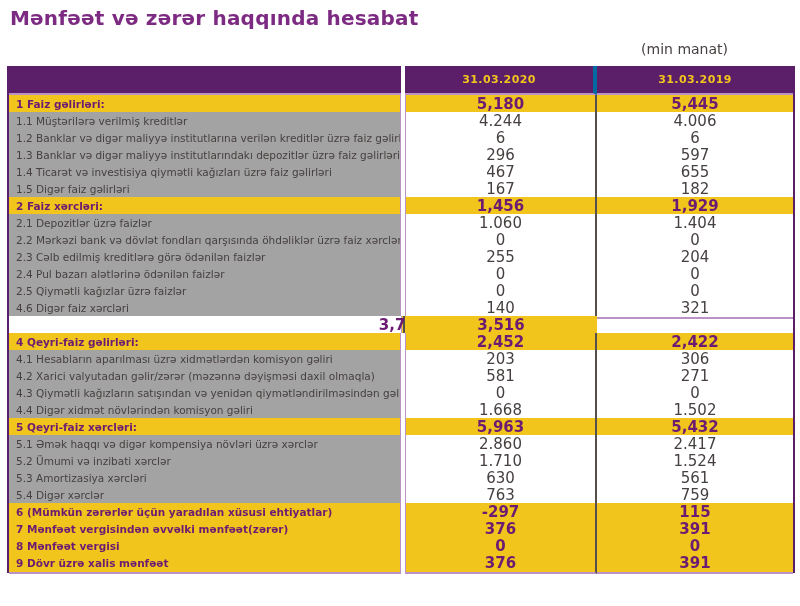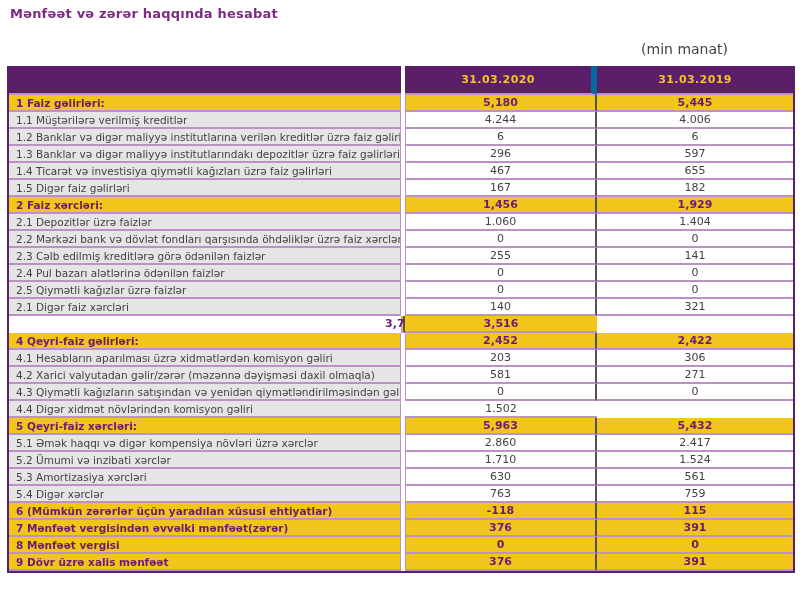--- a/index.html
+++ b/index.html
@@ -4,21 +4,21 @@
 <style>
   html,body{margin:0;padding:0;}
   body{
     width:800px;height:606px;position:relative;background:#ffffff;
     font-family:"DejaVu Sans","Liberation Sans",sans-serif;
     -webkit-font-smoothing:antialiased;
   }
   *{box-sizing:border-box;}
   .title{
     position:absolute;left:10px;top:6px;
-    font-size:13px;font-weight:bold;color:#7d2b82;letter-spacing:.2px;
+    font-size:20px;font-weight:bold;color:#7d2b82;letter-spacing:.2px;
   }
   .unit{
     position:absolute;top:41px;right:72px;
     font-size:14px;color:#474040;
   }
   .pl-table{
     position:absolute;left:7px;top:66px;width:788px;
     border-left:2px solid #5b1f69;
     border-right:2px solid #5b1f69;
     border-bottom:2px solid #5b1f69;
@@ -26,43 +26,43 @@
   .row{
     display:grid;
     grid-template-columns:392px 4px 192px 196px;
     height:17px;
   }
   .row.head{height:29px;}
   .cl{
     display:flex;align-items:center;
     padding-left:7px;padding-right:4px;
     font-size:10.5px;color:#474040;
-    background:#e5e5e5;
+    background:#a3a3a3;
     border-bottom:2px solid #bb92c5;
     border-right:1.5px solid #bb92c5;
     white-space:nowrap;overflow:hidden;
   }
   .gap{background:#ffffff;}
   .cv{
     display:flex;align-items:center;justify-content:center;
-    font-size:11px;color:#474040;background:#ffffff;
+    font-size:15px;color:#474040;background:#ffffff;
     border-bottom:2px solid #bb92c5;
   }
   .v1{
     border-left:1.5px solid #bb92c5;
     border-right:2px solid #55504d;
   }
   .sect .cl,.sect .cv{
     background:#f2c51d;color:#6b1c72;font-weight:bold;
   }
   .head .cl,.head .cv{
     background:#5b1f69;border-bottom:2px solid #bb92c5;
   }
   .head .cl{border-right:none;}
-  .head .v1{border-left:none;border-right:6px solid #0369a1;}
+  .head .v1{border-left:none;border-right:4px solid #0369a1;}
   .head .cv{
     color:#f2c51d;font-weight:bold;font-size:11px;letter-spacing:.4px;
   }
 </style>
 </head>
 <body>
 
 <div>
 
   <div class="title">Mənfəət və zərər haqqında hesabat</div>
@@ -128,36 +128,36 @@
         <div class="row">
           <div class="cl">2.2 Mərkəzi bank və dövlət fondları qarşısında öhdəliklər üzrə faiz xərcləri</div>
           <div class="gap"></div>
           <div class="cv v1">0</div>
           <div class="cv v2">0</div>
         </div>
         <div class="row">
           <div class="cl">2.3 Cəlb edilmiş kreditlərə görə ödənilən faizlər</div>
           <div class="gap"></div>
           <div class="cv v1">255</div>
-          <div class="cv v2">141</div>
+          <div class="cv v2">204</div>
         </div>
         <div class="row">
           <div class="cl">2.4 Pul bazarı alətlərinə ödənilən faizlər</div>
           <div class="gap"></div>
           <div class="cv v1">0</div>
           <div class="cv v2">0</div>
         </div>
         <div class="row">
           <div class="cl">2.5 Qiymətli kağızlar üzrə faizlər</div>
           <div class="gap"></div>
           <div class="cv v1">0</div>
           <div class="cv v2">0</div>
         </div>
         <div class="row">
-          <div class="cl">2.1 Digər faiz xərcləri</div>
+          <div class="cl">4.6 Digər faiz xərcləri</div>
           <div class="gap"></div>
           <div class="cv v1">140</div>
           <div class="cv v2">321</div>
         </div>
         <div class="row sect">
           <div class="gap"></div>
           <div class="cv v1">3,724</div>
           <div class="cv v2">3,516</div>
         </div>
         <div class="row sect">
@@ -180,20 +180,21 @@
         </div>
         <div class="row">
           <div class="cl">4.3 Qiymətli kağızların satışından və yenidən qiymətləndirilməsindən gəlir/zərər</div>
           <div class="gap"></div>
           <div class="cv v1">0</div>
           <div class="cv v2">0</div>
         </div>
         <div class="row">
           <div class="cl">4.4 Digər xidmət növlərindən komisyon gəliri</div>
           <div class="gap"></div>
+          <div class="cv v1">1.668</div>
           <div class="cv v2">1.502</div>
         </div>
         <div class="row sect">
           <div class="cl">5 Qeyri-faiz xərcləri:</div>
           <div class="gap"></div>
           <div class="cv v1">5,963</div>
           <div class="cv v2">5,432</div>
         </div>
         <div class="row">
           <div class="cl">5.1 Əmək haqqı və digər kompensiya növləri üzrə xərclər</div>
@@ -215,21 +216,21 @@
         </div>
         <div class="row">
           <div class="cl">5.4 Digər xərclər</div>
           <div class="gap"></div>
           <div class="cv v1">763</div>
           <div class="cv v2">759</div>
         </div>
         <div class="row sect">
           <div class="cl">6 (Mümkün zərərlər üçün yaradılan xüsusi ehtiyatlar)</div>
           <div class="gap"></div>
-          <div class="cv v1">-118</div>
+          <div class="cv v1">-297</div>
           <div class="cv v2">115</div>
         </div>
         <div class="row sect">
           <div class="cl">7 Mənfəət vergisindən əvvəlki mənfəət(zərər)</div>
           <div class="gap"></div>
           <div class="cv v1">376</div>
           <div class="cv v2">391</div>
         </div>
         <div class="row sect">
           <div class="cl">8 Mənfəət vergisi</div>

